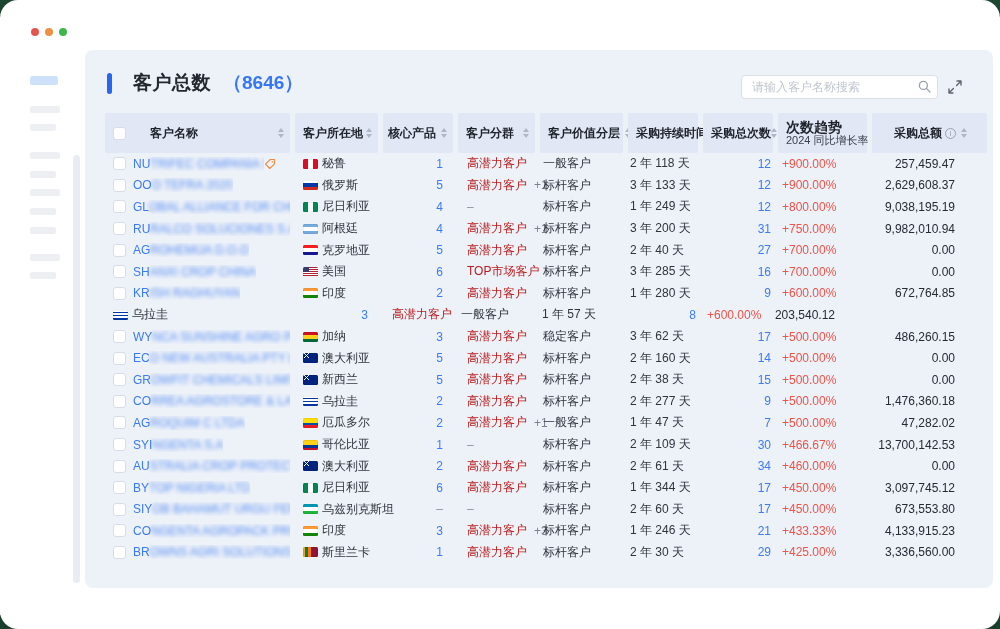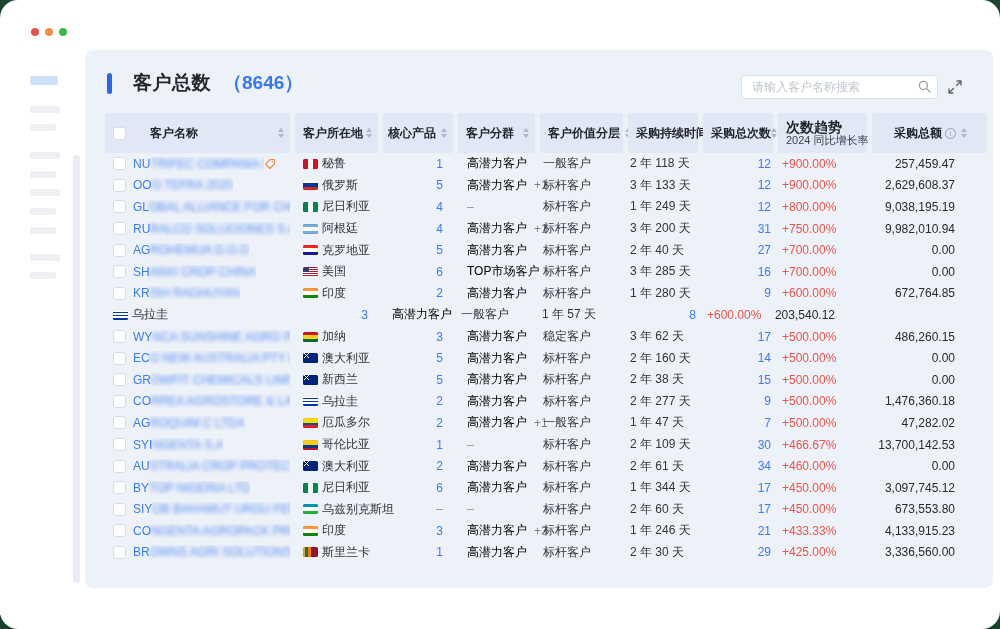--- a/index.html
+++ b/index.html
@@ -67,21 +67,21 @@
   .td.c8 { padding-left:4px; }
   .td.c9 { justify-content:flex-end; padding-right:32px; color:#262a31; }
 
   .cb { width:13px; height:13px; background:#fff; border:1px solid #d8dce4; border-radius:3px; flex:none; }
   .nm { margin-left:7px; color:#3b7bf3; overflow:hidden; white-space:nowrap; }
   .nb { filter:blur(2.3px); opacity:.85; }
   .tag-ic { margin-left:auto; margin-right:14px; flex:none; }
 
   .flag { width:15px; height:10px; border-radius:1.5px; margin-right:4px; flex:none; box-shadow:inset 0 0 0 0.5px rgba(0,0,0,.12); }
   .num-link { color:#3b7bf3; }
-  .seg-link { color:#000000; }
+  .seg-link { color:#b91c1c; }
   .seg-extra { color:#7b828e; margin-left:7px; }
   .dash { color:#8d939e; }
   .growth { color:#ec5349; }
 
   
   .f-peru{background:linear-gradient(90deg,#d91023 0 33%,#fff 33% 67%,#d91023 67%);}
   .f-russia{background:linear-gradient(180deg,#fff 0 33%,#0039a6 33% 67%,#d52b1e 67%);}
   .f-nigeria{background:linear-gradient(90deg,#008751 0 33%,#fff 33% 67%,#008751 67%);}
   .f-argentina{background:linear-gradient(180deg,#74acdf 0 33%,#fff 33% 67%,#74acdf 67%);}
   .f-croatia{background:linear-gradient(180deg,#ff1e1e 0 33%,#fff 33% 67%,#171796 67%);}

